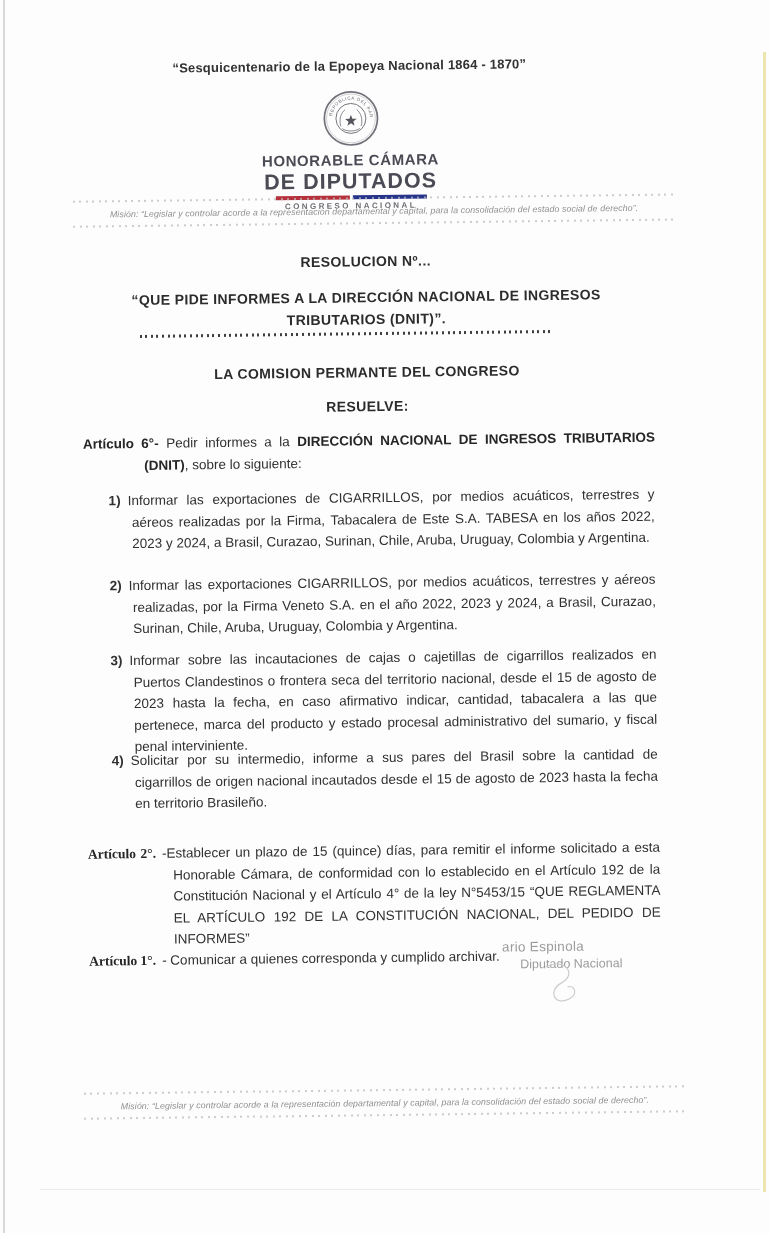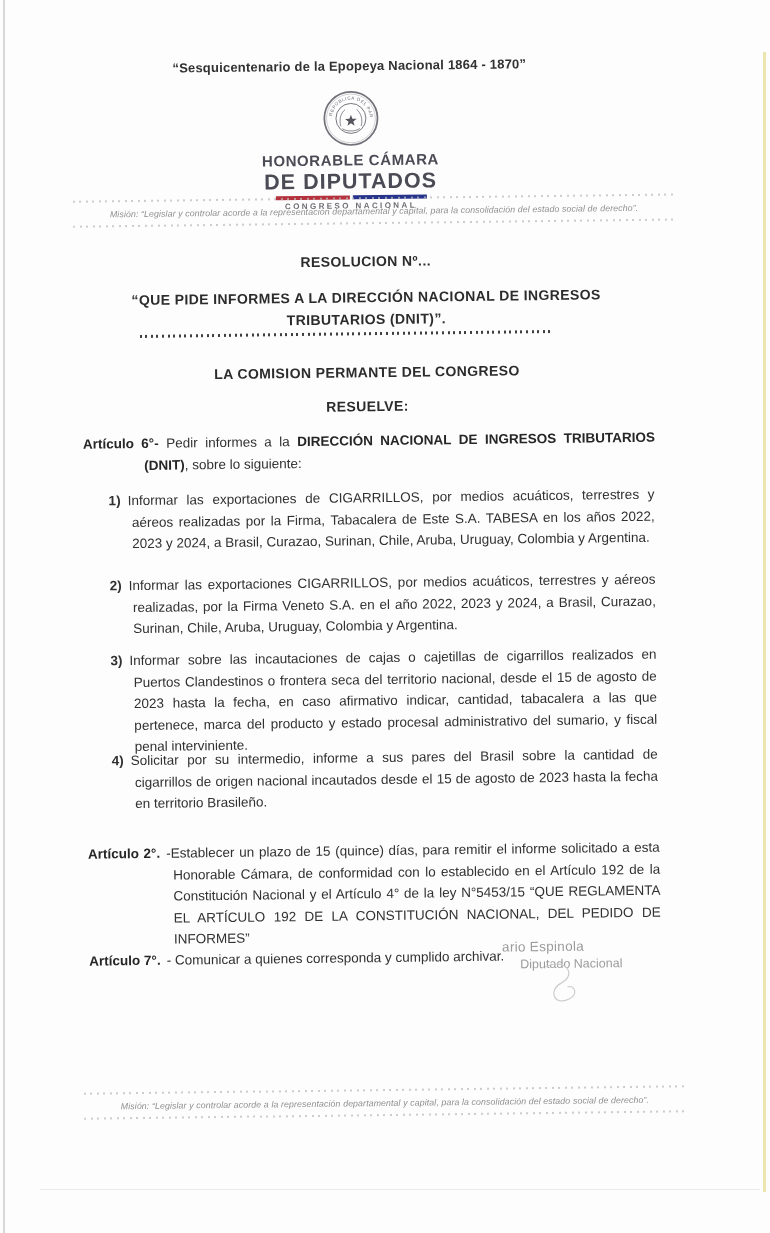--- a/index.html
+++ b/index.html
@@ -52,21 +52,21 @@
 
   .art1-lead { left:85px; top:430px; width:572px; padding-left:61px; text-indent:-61px; }
   .item { left:110px; width:546px; padding-left:23px; text-indent:-23px; }
   .item .num { font-weight:bold; margin-right:7px; }
   .item-1 { top:487px; }
   .item-2 { top:572px; }
   .item-3 { top:647px; }
   .item-4 { top:747px; }
 
   .artp { left:85px; width:572px; padding-left:85px; text-indent:-85px; }
-  .artp .lbl { margin-right:6px; }
+  .artp .lbl { margin-right:6px;font-family:Liberation Serif, serif; }
   .art-2 { top:840px; }
   .art-3 { top:947px; }
 
   .sig-name  { left:498px; top:941px; font-size:13.5px; color:#9b9b9b; letter-spacing:.3px; }
   .sig-title { left:516px; top:959px; font-size:12.5px; color:#9b9b9b; }
   .squiggle  { left:527px; top:963px; }
 </style>
 </head>
 <body>
 
@@ -119,21 +119,21 @@
 
   <p class="abs para art1-lead"><b class="lbl">Artículo 6°-</b><span> Pedir informes a la </span><b class="lbl">DIRECCIÓN NACIONAL DE INGRESOS TRIBUTARIOS (DNIT)</b><span>, sobre lo siguiente:</span></p>
 
   <p class="abs para item item-1"><b class="num">1)</b><span>Informar las exportaciones de CIGARRILLOS, por medios acuáticos, terrestres y aéreos realizadas por la Firma, Tabacalera de Este S.A. TABESA en los años 2022, 2023 y 2024, a Brasil, Curazao, Surinan, Chile, Aruba, Uruguay, Colombia y Argentina.</span></p>
   <p class="abs para item item-2"><b class="num">2)</b><span>Informar las exportaciones CIGARRILLOS, por medios acuáticos, terrestres y aéreos realizadas, por la Firma Veneto S.A. en el año 2022, 2023 y 2024, a Brasil, Curazao, Surinan, Chile, Aruba, Uruguay, Colombia y Argentina.</span></p>
   <p class="abs para item item-3"><b class="num">3)</b><span>Informar sobre las incautaciones de cajas o cajetillas de cigarrillos realizados en Puertos Clandestinos o frontera seca del territorio nacional, desde el 15 de agosto de 2023 hasta la fecha, en caso afirmativo indicar, cantidad, tabacalera a las que pertenece, marca del producto y estado procesal administrativo del sumario, y fiscal penal interviniente.</span></p>
   <p class="abs para item item-4"><b class="num">4)</b><span>Solicitar por su intermedio, informe a sus pares del Brasil sobre la cantidad de cigarrillos de origen nacional incautados desde el 15 de agosto de 2023 hasta la fecha en territorio Brasileño.</span></p>
 
   <p class="abs para artp art-2"><b class="lbl">Artículo 2°.</b><span>-Establecer un plazo de 15 (quince) días, para remitir el informe solicitado a esta Honorable Cámara, de conformidad con lo establecido en el Artículo 192 de la Constitución Nacional y el Artículo 4° de la ley N°5453/15 “QUE REGLAMENTA EL ARTÍCULO 192 DE LA CONSTITUCIÓN NACIONAL, DEL PEDIDO DE INFORMES”</span></p>
 
-  <p class="abs para artp art-3"><b class="lbl">Artículo 7°.</b><span>- Comunicar a quienes corresponda y cumplido archivar.</span></p>
+  <p class="abs para artp art-3"><b class="lbl">Artículo 1°.</b><span>- Comunicar a quienes corresponda y cumplido archivar.</span></p>
 
   <div class="abs sig-name">ario Espinola</div>
   <div class="abs sig-title">Diputado Nacional</div>
   <svg class="abs squiggle" width="72" height="54" viewBox="0 0 72 54" xmlns="http://www.w3.org/2000/svg">
     <path d="M14,6 C 34,-4 46,14 30,22 C 16,29 22,46 38,38 C 46,34 44,24 36,26" fill="none" stroke="#cdcdcd" stroke-width="1.2"></path>
   </svg>
 
   <div class="abs mission-band band-bottom">
     <div class="dotline"></div>
     <div class="mission-text">Misión: “Legislar y controlar acorde a la representación departamental y capital, para la consolidación del estado social de derecho”.</div>

